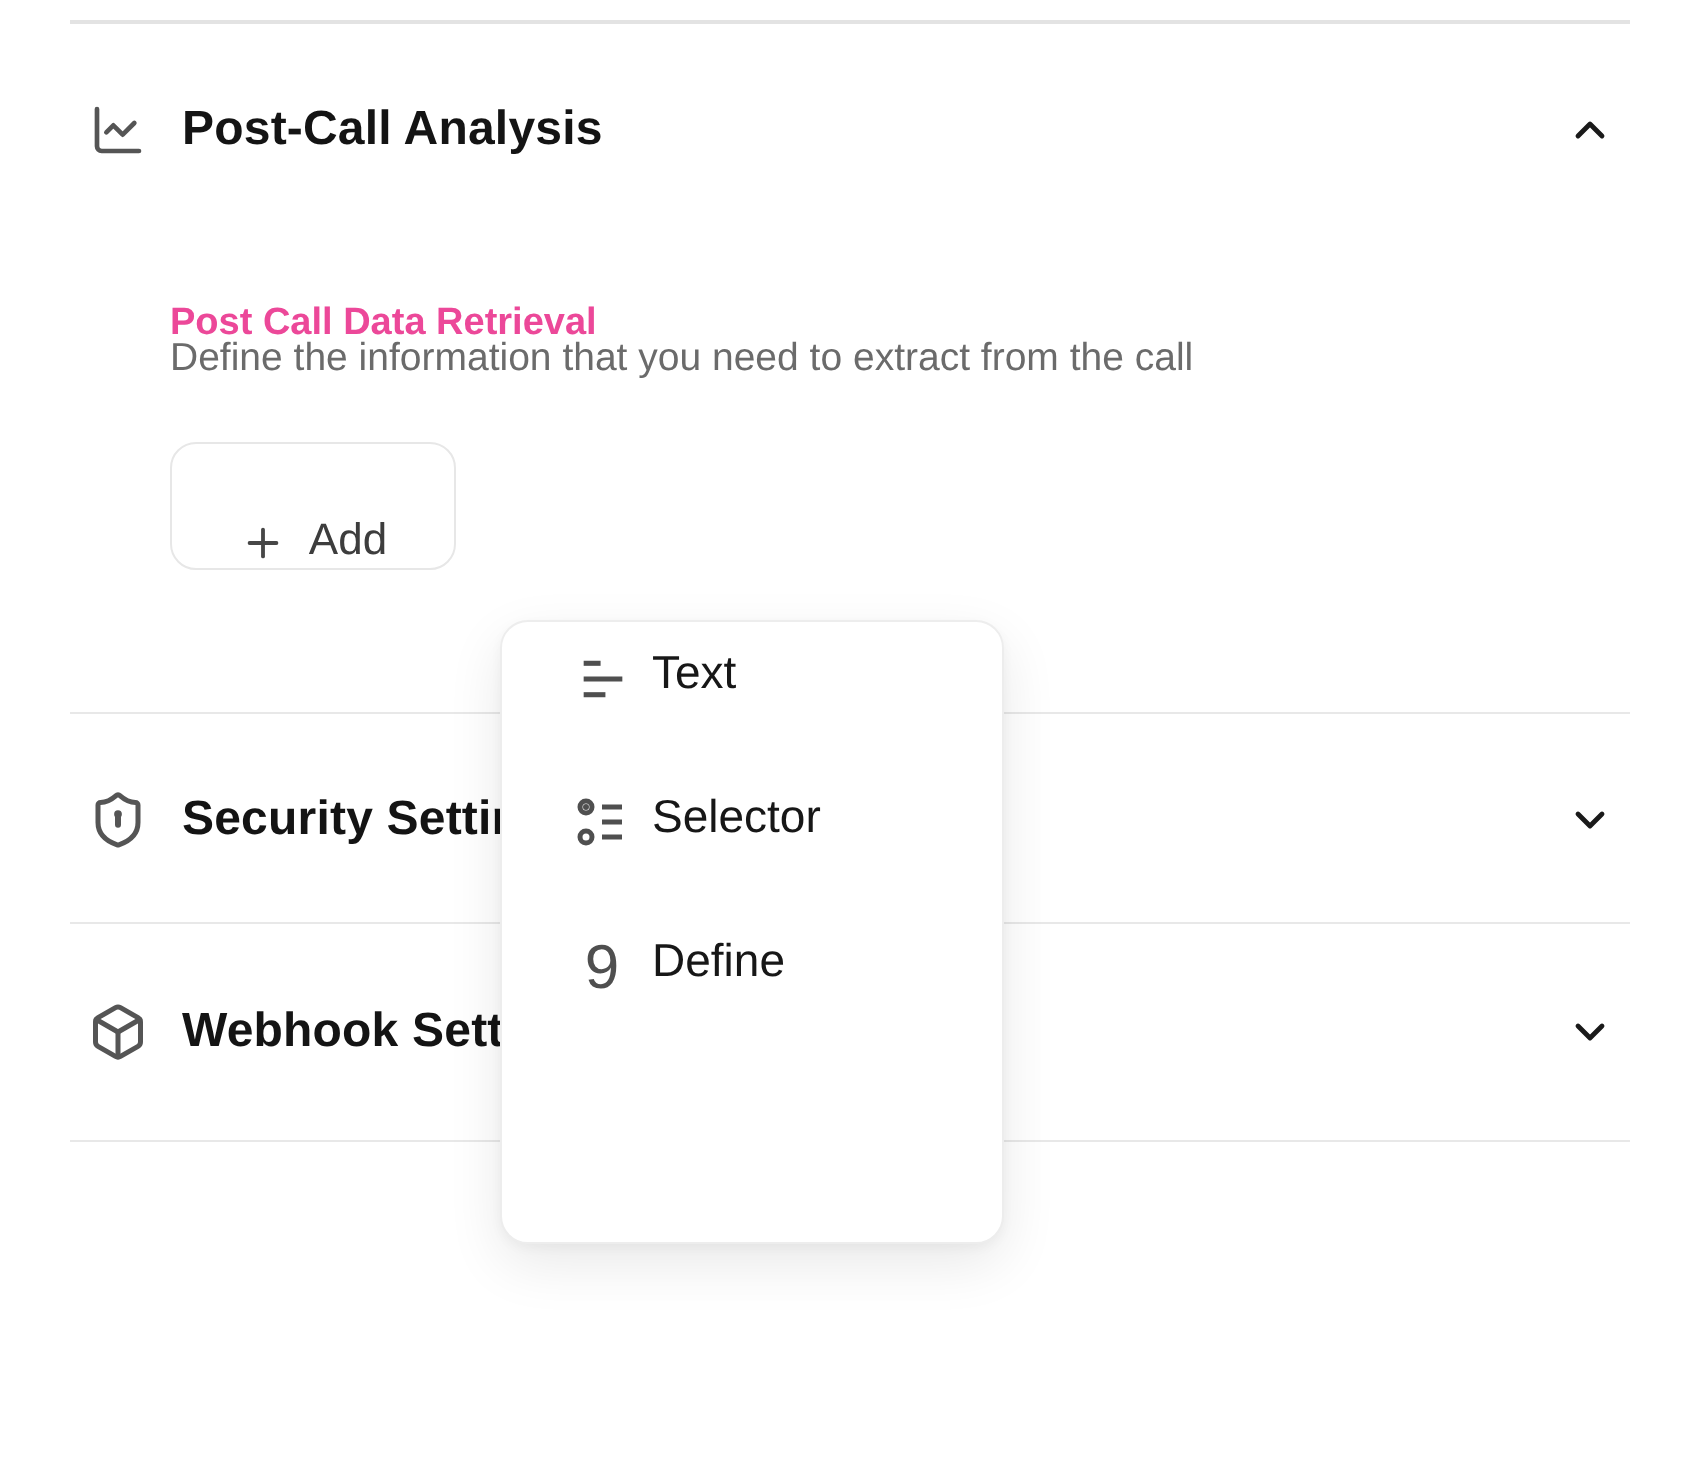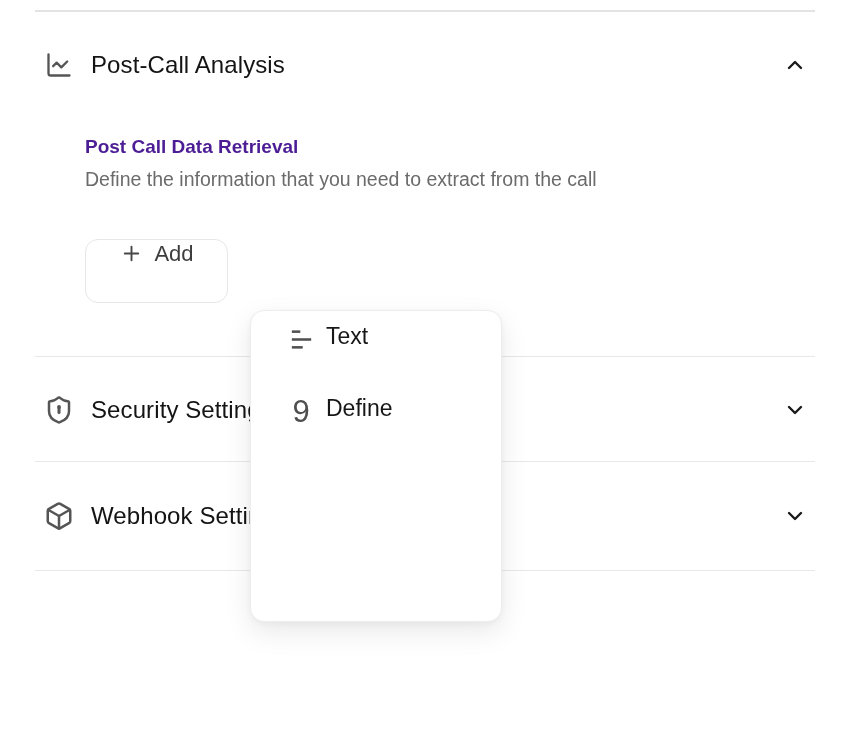--- a/index.html
+++ b/index.html
@@ -15,44 +15,44 @@
   .section-header{
     position:absolute;left:44px;width:763px;height:34px;
     display:flex;align-items:center;cursor:pointer;background:transparent;
   }
   .section-header .sec-icon{
     width:30px;height:30px;display:flex;align-items:center;justify-content:center;
     color:#555555;flex:0 0 auto;
   }
   .section-header .sec-title{
     margin-left:17px;flex:1 1 auto;
-    font-size:24px;font-weight:400;color:#141414;letter-spacing:.1px;
+    font-size:24px;font-weight:700;color:#141414;letter-spacing:.1px;
     white-space:nowrap;overflow:hidden;
   }
   .section-header .chev{
     width:24px;height:24px;color:#1a1a1a;flex:0 0 auto;
     display:flex;align-items:center;justify-content:center;
   }
 
   #pc-header{top:48px;}
   #sec-header{top:393px;}
   #wh-header{top:499px;}
 
   .sub-heading{
-    position:absolute;left:85px;top:136px;
-    font-size:19px;font-weight:700;color:#4c1d95;
+    position:absolute;left:85px;top:151px;
+    font-size:19px;font-weight:700;color:#ec4899;
   }
   .sub-desc{
     position:absolute;left:85px;top:168px;
     font-size:19.5px;font-weight:400;color:#6b6b6b;
   }
   .add-btn{
-    position:absolute;left:85px;top:239px;width:143px;height:64px;
+    position:absolute;left:85px;top:221px;width:143px;height:64px;
     background:#ffffff;border:1.5px solid #e7e7e7;border-radius:13px;
-    display:flex;align-items:flex-start;justify-content:center;gap:11px;
+    display:flex;align-items:flex-end;justify-content:center;gap:11px;
     cursor:pointer;box-sizing:border-box;
   }
   .add-btn .plus{width:24px;height:24px;color:#474747;display:flex;align-items:center;justify-content:center;}
   .add-btn .add-label{font-size:22px;font-weight:500;color:#3d3d3d;}
 
   .dropdown{
     position:absolute;left:250px;top:310px;width:252px;height:312px;
     background:#ffffff;border:1px solid #ededed;border-radius:14px;
     box-shadow:0 10px 28px rgba(0,0,0,.09), 0 2px 6px rgba(0,0,0,.04);
     box-sizing:border-box;padding:12px 0;z-index:10;
@@ -147,20 +147,33 @@
     <span class="mi-icon">
       <svg width="29" height="29" viewBox="0 0 24 24" fill="none" stroke="currentColor" stroke-width="2.1" stroke-linecap="butt">
         <path d="M4 5.5h7"></path>
         <path d="M4 12h16"></path>
         <path d="M4 18.5h9"></path>
       </svg>
     </span>
     <span class="mi-label">Text</span>
   </div>
 
+  <div class="menu-item">
+    <span class="mi-icon">
+      <svg width="30" height="30" viewBox="0 0 24 24" fill="none" stroke="currentColor" stroke-width="2" stroke-linecap="butt">
+        <circle cx="5.6" cy="6" r="2.4"></circle>
+        <circle cx="5.6" cy="6" r="0.7" fill="currentColor" stroke-width="1"></circle>
+        <path d="M12 6h8"></path>
+        <path d="M12 12h8"></path>
+        <circle cx="5.6" cy="18" r="2.4"></circle>
+        <path d="M12 18h8"></path>
+      </svg>
+    </span>
+    <span class="mi-label">Selector</span>
+  </div>
 
 
   <div class="menu-item">
     <span class="mi-icon">
       <span class="num-glyph">9</span>
     </span>
     <span class="mi-label">Define</span>
   </div>
 
 </div>

